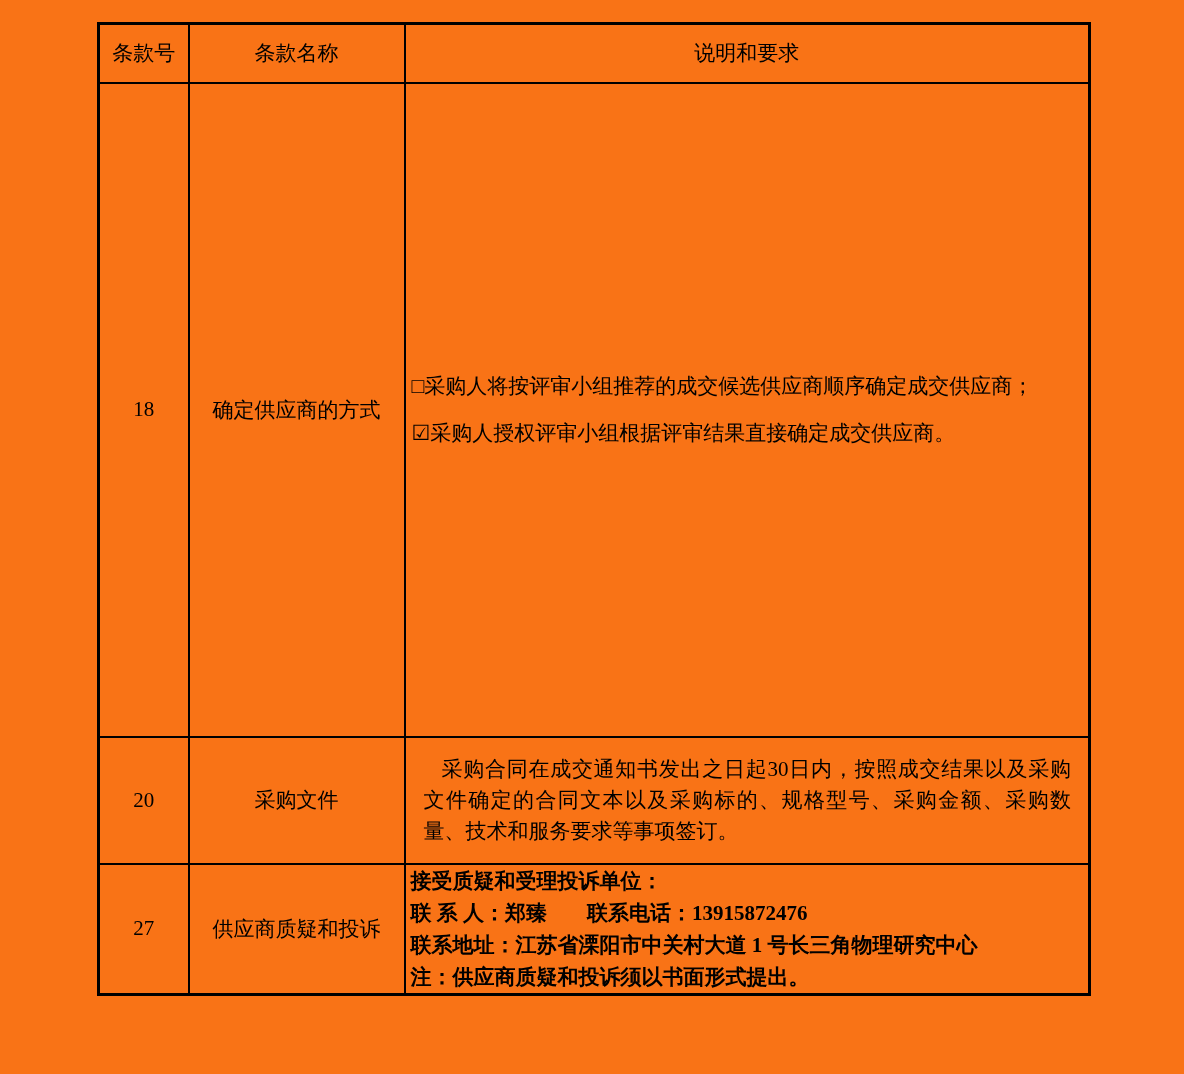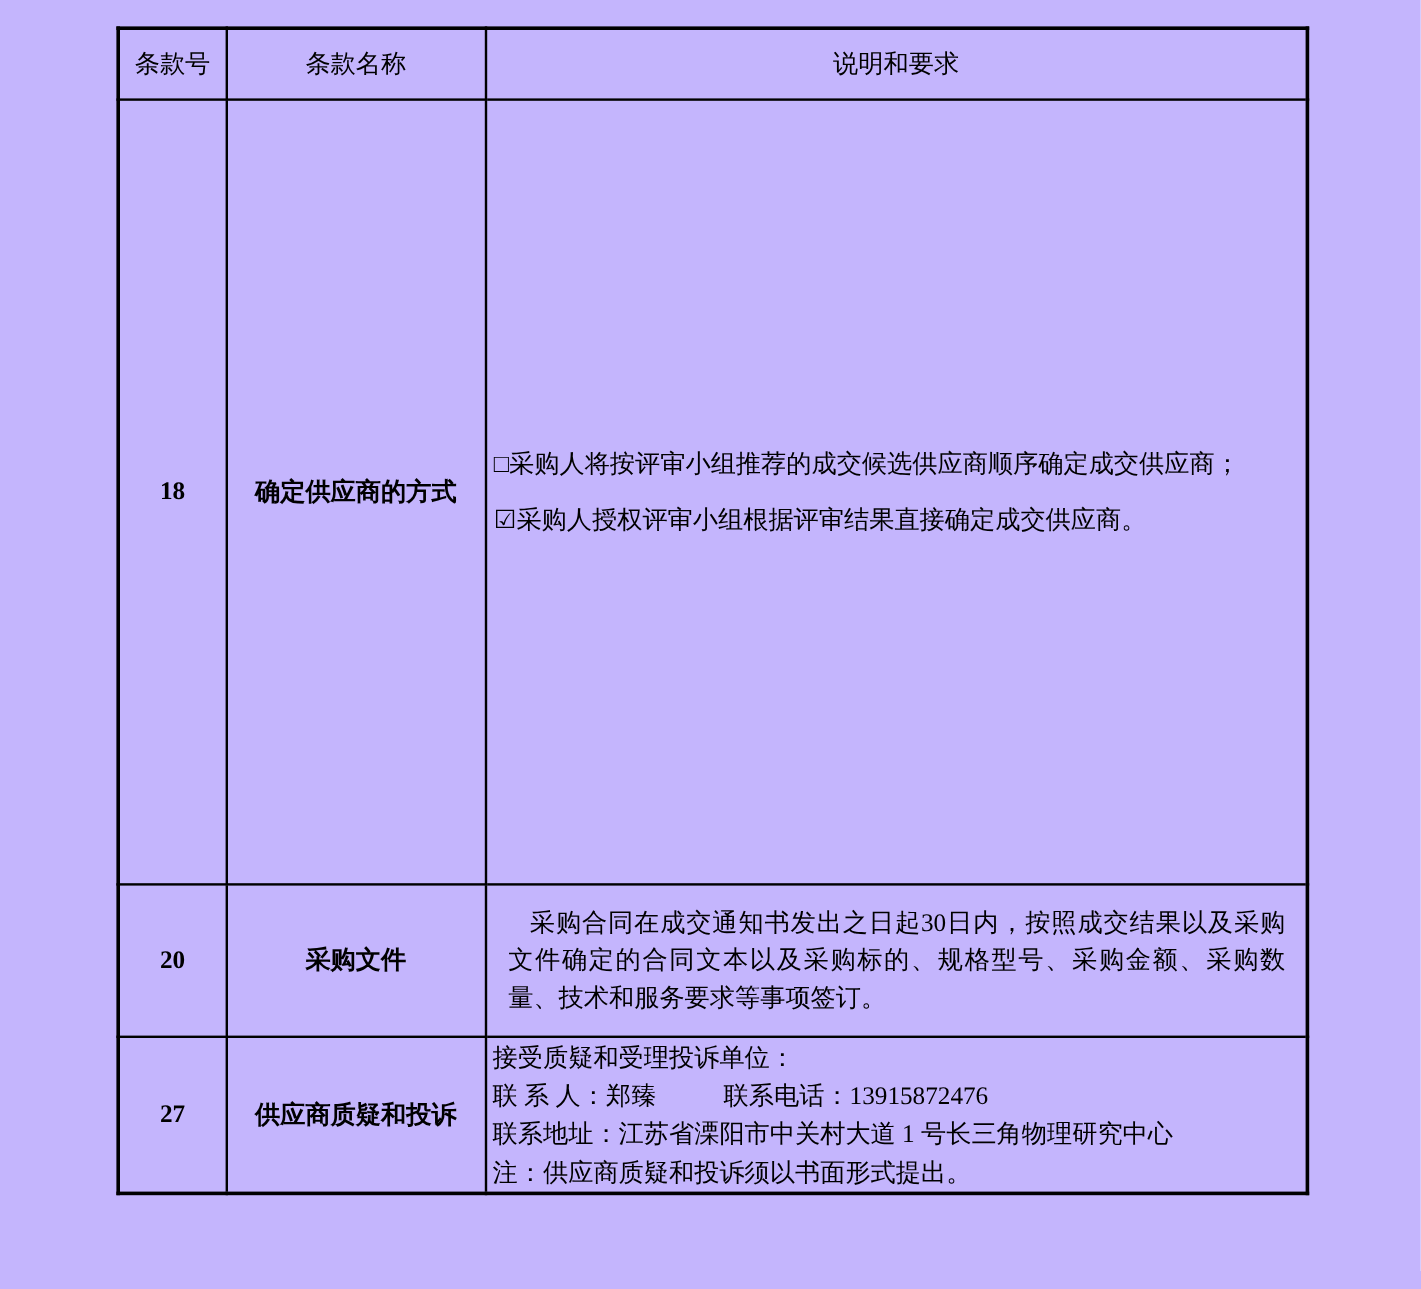--- a/index.html
+++ b/index.html
@@ -4,21 +4,21 @@
 <style>
   html, body {
     margin: 0;
     padding: 0;
     background: #ffffff;
   }
   .page {
     position: relative;
     width: 1184px;
     height: 1074px;
-    background: #c4b5fd;
+    background: #f97316;
     font-family: "Liberation Serif", "DejaVu Serif", serif;
     color: #000000;
     font-size: 21px;
   }
   table.doc-table {
     position: absolute;
     left: 97px;
     top: 22px;
     width: 991px;
     border-collapse: collapse;
@@ -39,21 +39,20 @@
     text-align: center;
   }
   tr.row-header { height: 59px; }
   tr.row-18 { height: 654px; }
   tr.row-19 { height: 95px; }
   tr.row-20 { height: 67px; }
   tr.row-21 { height: 128px; }
   tr.row-22 { height: 33px; }
   .cell-no, .cell-name {
     text-align: center;
-    font-weight: bold;
   }
   .cell-name .name-line {
     line-height: 30px;
   }
   .cell-desc {
     text-align: left;
   }
   
   .cell-desc .option {
     margin: 2px;
@@ -79,23 +78,24 @@
     padding-left: 23px;
     line-height: 30px;
   }
   .contact-line-20 .phone-part {
     margin-left: 58px;
   }
   
   .complaint-block {
     padding-left: 5px;
     line-height: 32px;
+    font-weight: bold;
   }
   .complaint-block .phone-part {
-    margin-left: 56px;
+    margin-left: 40px;
   }
   
   .remark-line {
     padding-left: 23px;
     line-height: 28px;
   }
 </style>
 </head>
 <body>
 

